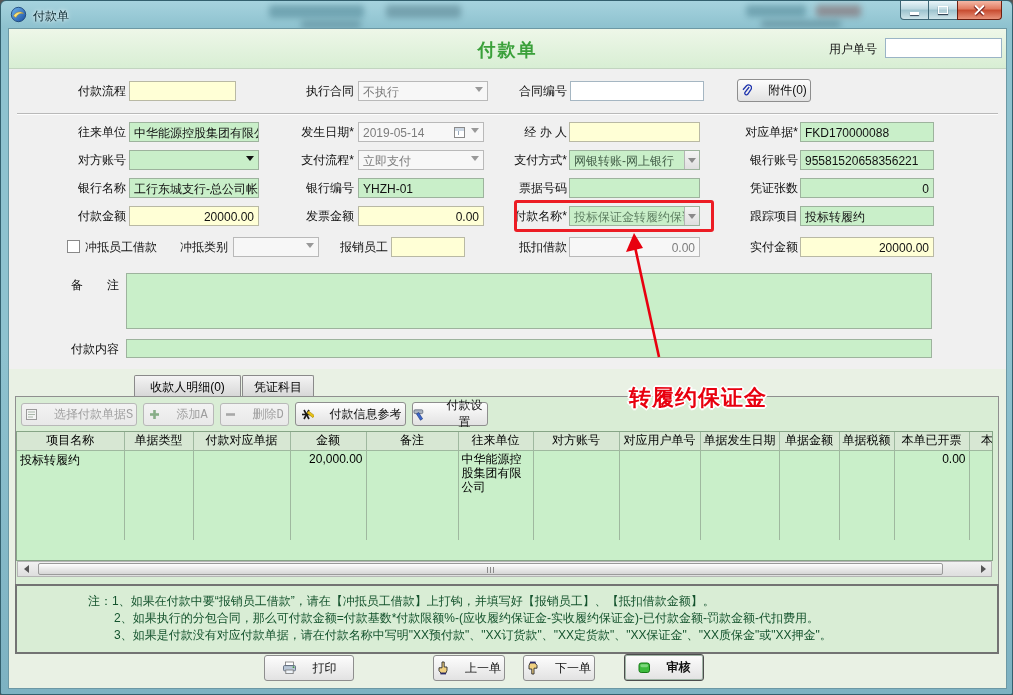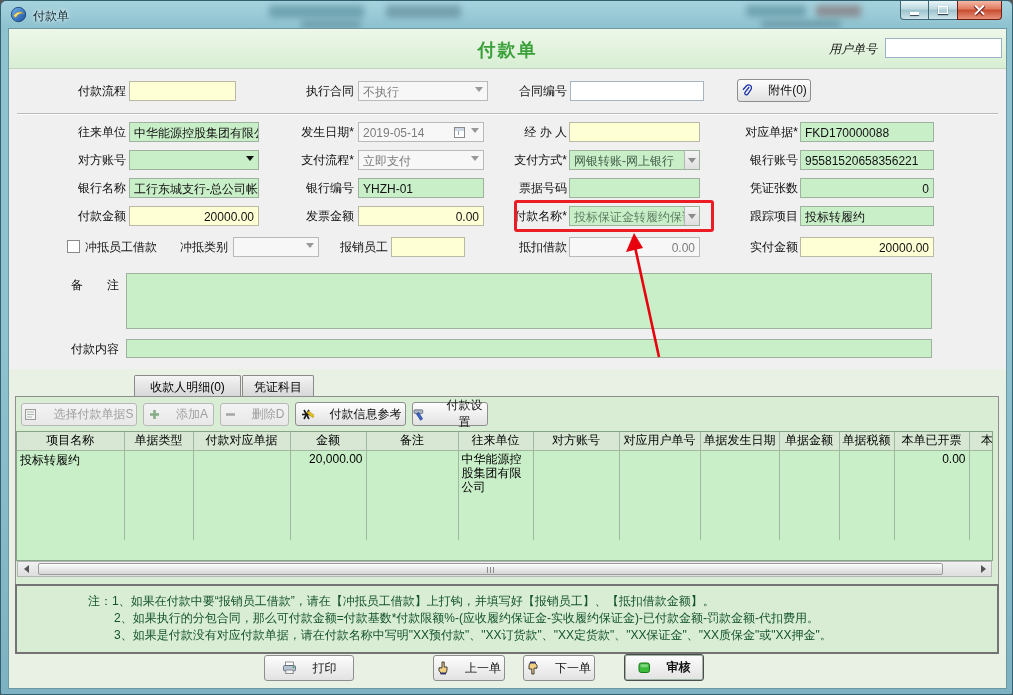--- a/index.html
+++ b/index.html
@@ -46,21 +46,21 @@
   .arrflat { position:absolute; right:4px; top:8px; }
   .tri-dn { width:0; height:0; border-left:4px solid transparent; border-right:4px solid transparent; border-top:5px solid #666; }
   .tri-dn.black { border-top-color:#111; }
   .cal { position:absolute; right:18px; top:4px; width:11px; height:11px; border:1px solid #8a8a8a; background:
     linear-gradient(#cdd8e4 0 3px, #fff 3px); }
   .cal:before { content:""; position:absolute; left:3px; top:3px; right:3px; bottom:2px;
     background:repeating-linear-gradient(90deg,#9ab 0 1px,transparent 1px 3px); }
   .cb { position:absolute; width:13px; height:13px; background:#fff; border:1px solid #898989; }
   .btn { position:absolute; display:flex; align-items:center; justify-content:center; gap:16px; font-size:12px; color:#111;
     background:linear-gradient(180deg,#fdfdfd,#e2e2e2); border:1px solid #8e8e8e; border-radius:3px; cursor:pointer; }
-  .btn.disabled { color:#9f9f9f; border-color:#b8b8b8; background:linear-gradient(180deg,#f3f3f3,#e8e8e8); }
+  .btn.disabled { color:#9f9f9f; border-color:#b8b8b8; background:linear-gradient(180deg,#f3f3f3,#e8e8e8);font-family:Liberation Mono, monospace; }
   .btn.default { border:1px solid #4d4d4d; box-shadow:0 0 0 1px #9fb4a4 inset; font-weight:bold; }
   
   .ann-rect { position:absolute; left:505px; top:171px; width:200px; height:32px; border:3px solid #ec1c24; border-radius:3px; z-index:6; }
   .ann-text { position:absolute; z-index:7; font-size:22px; font-weight:bold; color:#e8000f; letter-spacing:1px; white-space:nowrap;
     text-shadow:-1px -1px 0 #fff,1px -1px 0 #fff,-1px 1px 0 #fff,1px 1px 0 #fff,0 -2px 0 #fff,0 2px 0 #fff,-2px 0 0 #fff,2px 0 0 #fff; }
   .ann-arrow { position:absolute; left:598px; top:202px; z-index:6; }
   
   .tab { position:absolute; top:346px; height:22px; line-height:22px; text-align:center; font-size:12px;
     background:linear-gradient(#f4f4f4,#d6d6d6); border:1px solid #8a8a8a; border-bottom:none; border-radius:2px 2px 0 0; z-index:1; cursor:pointer; }
   .tab.active { top:344px; height:25px; line-height:25px; background:#f5f7f3; z-index:3; font-weight:normal; }
@@ -122,21 +122,21 @@
           </span>
         </div>
     </div>
   </div>
 
   <div class="content">
     <div class="lower"></div>
 
     <div class="band">
       <div class="page-title">付款单</div>
-      <div class="lbl" style="left:808px;top:10px;width:60px;font-style:italic;">用户单号</div>
+      <div class="lbl" style="left:808px;top:10px;width:60px;">用户单号</div>
       <div class="fld" style="left:876px;top:9px;width:117px;border-color:#9ab4c6;"></div>
     </div>
 
     <div class="lbl" style="left:20px;top:52px;width:97px;">付款流程</div>
     <div class="fld yellow" style="left:120px;top:52px;width:107px;"></div>
     <div class="lbl" style="left:287px;top:52px;width:58px;">执行合同</div>
     <div class="fld dis dd" style="left:349px;top:52px;width:130px;">
       <span>不执行</span>
       <span class="arrflat"><span class="tri-dn" style="border-top-color:#999;"></span></span>
     </div>
@@ -223,20 +223,21 @@
     <div class="lbl" style="left:20px;top:246px;width:90px;">备　　注</div>
     <div class="fld green" style="left:117px;top:244px;width:806px;height:56px;white-space:normal;"></div>
     <div class="lbl" style="left:20px;top:310px;width:90px;">付款内容</div>
     <div class="fld green" style="left:117px;top:310px;width:806px;height:19px;"></div>
 
     <div class="ann-rect"></div>
     <svg class="ann-arrow" width="70" height="132">
       <line x1="52" y1="126" x2="28" y2="16" stroke="#e8000f" stroke-width="2.6"></line>
       <polygon points="27,2 19,21 36,17" fill="#e8000f"></polygon>
     </svg>
+    <div class="ann-text" style="left:620px;top:354px;">转履约保证金</div>
 
     <div class="tab" style="left:125px;width:107px;">收款人明细(0)</div>
     <div class="tab" style="left:233px;width:72px;">凭证科目</div>
     <div class="panel"></div>
 
     <button class="btn disabled" style="left:12px;top:374px;width:116px;height:23px;z-index:3;">
       <svg width="13" height="13" viewBox="0 0 13 13">
         <rect x="1.5" y="1.5" width="10" height="10" fill="#f4f4f4" stroke="#9a9a9a"></rect>
         <line x1="3" y1="4" x2="10" y2="4" stroke="#aab8aa"></line>
           <line x1="3" y1="6.5" x2="10" y2="6.5" stroke="#aab8aa"></line>

